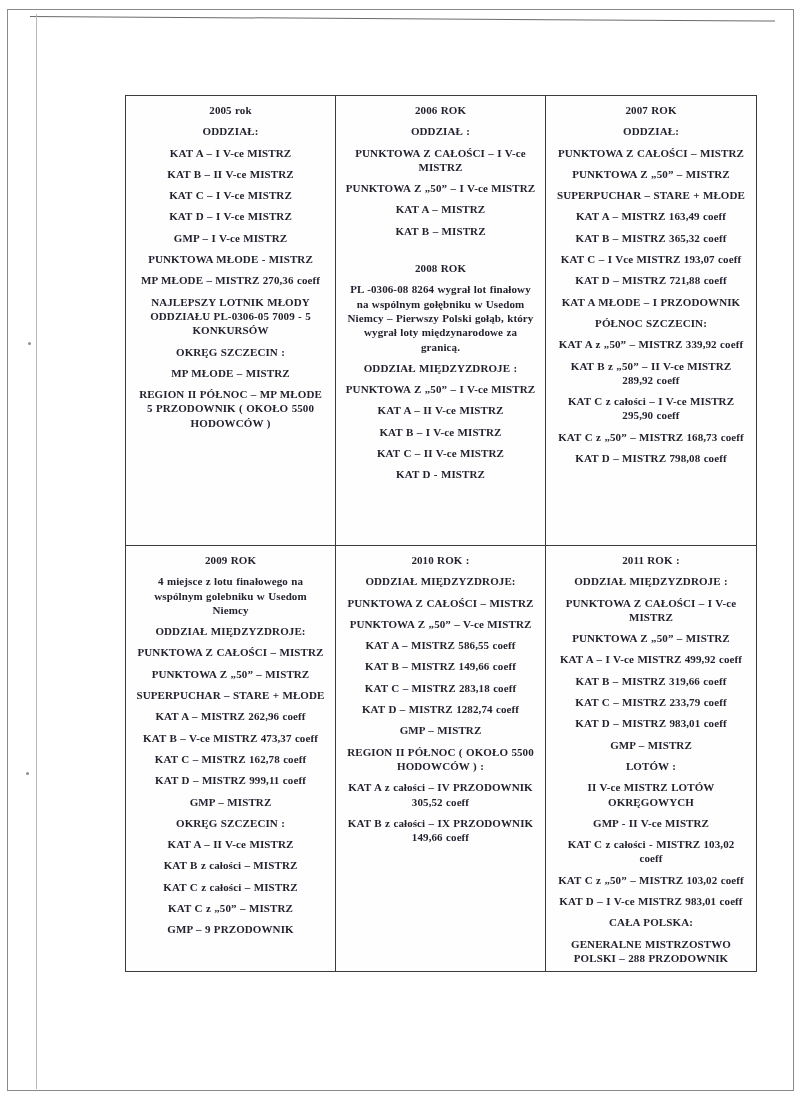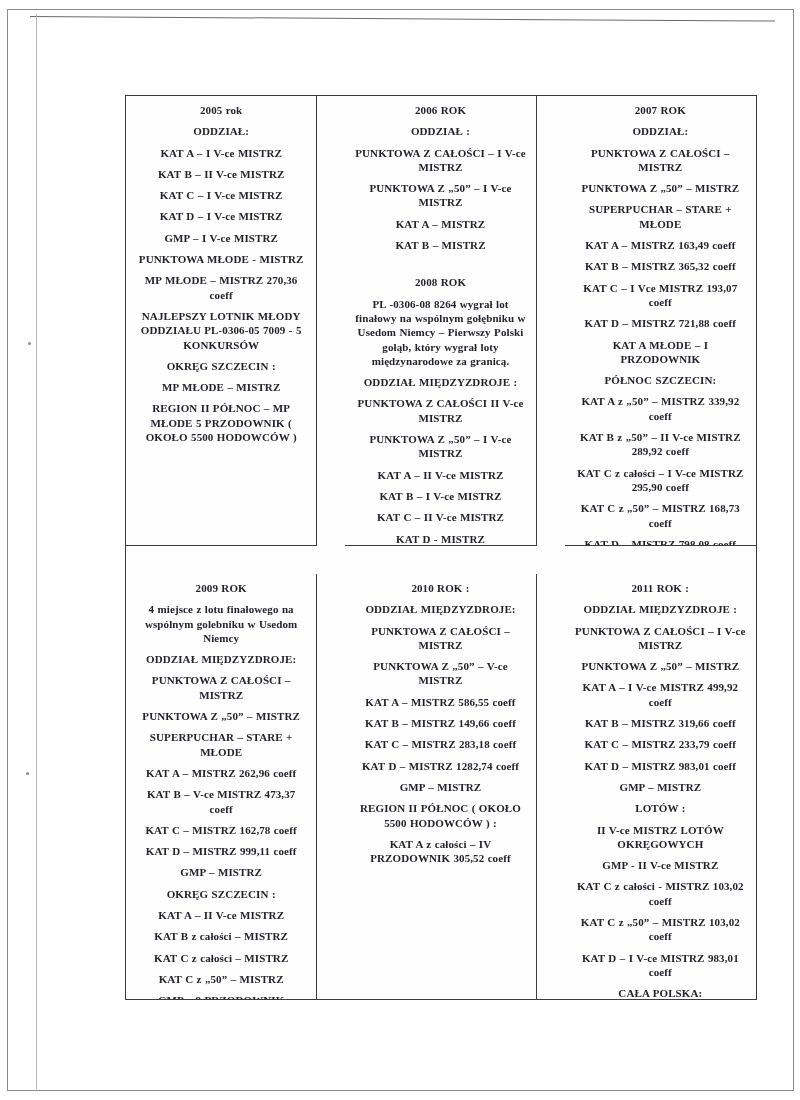--- a/index.html
+++ b/index.html
@@ -28,21 +28,20 @@
   .speck.s1{left:28px;top:342px;}
   .speck.s2{left:26px;top:772px;}
 
   .ach-table{
     position:absolute;left:125px;top:95px;width:630px;
     display:grid;
     grid-template-columns:1fr 1fr 1fr;
     grid-template-rows:450px 425px;
     border:1px solid #3c3c3c;
     background:#fefefe;
-    gap:28px;
   }
   .cell{
     border-right:1px solid #3c3c3c;
     border-bottom:1px solid #3c3c3c;
     padding:7px 9px 6px 9px;
     text-align:center;
     overflow:hidden;
     box-sizing:border-box;
   }
   .cell:nth-child(3n){border-right:none;}
@@ -88,21 +87,20 @@
       <p class="entry">2006 ROK</p>
       <p class="entry">ODDZIAŁ :</p>
       <p class="entry">PUNKTOWA Z CAŁOŚCI – I V-ce MISTRZ</p>
       <p class="entry">PUNKTOWA Z „50” – I V-ce MISTRZ</p>
       <p class="entry">KAT A – MISTRZ</p>
       <p class="entry">KAT B – MISTRZ</p>
       <div class="spacer"></div>
       <p class="entry">2008 ROK</p>
       <p class="entry">PL -0306-08 8264 wygrał lot finałowy na wspólnym gołębniku w Usedom Niemcy – Pierwszy Polski gołąb, który wygrał loty międzynarodowe za granicą.</p>
       <p class="entry">ODDZIAŁ MIĘDZYZDROJE :</p>
-      <p class="entry">PUNKTOWA Z CAŁOŚCI II V-ce MISTRZ</p>
       <p class="entry">PUNKTOWA Z „50” – I V-ce MISTRZ</p>
       <p class="entry">KAT A – II V-ce MISTRZ</p>
       <p class="entry">KAT B – I V-ce MISTRZ</p>
       <p class="entry">KAT C – II V-ce MISTRZ</p>
       <p class="entry">KAT D - MISTRZ</p>
     </div>
   <div class="cell">
       <p class="entry">2007 ROK</p>
       <p class="entry">ODDZIAŁ:</p>
       <p class="entry">PUNKTOWA Z CAŁOŚCI – MISTRZ</p>
@@ -144,20 +142,21 @@
       <p class="entry">ODDZIAŁ MIĘDZYZDROJE:</p>
       <p class="entry">PUNKTOWA Z CAŁOŚCI – MISTRZ</p>
       <p class="entry">PUNKTOWA Z „50” – V-ce MISTRZ</p>
       <p class="entry">KAT A – MISTRZ 586,55 coeff</p>
       <p class="entry">KAT B – MISTRZ 149,66 coeff</p>
       <p class="entry">KAT C – MISTRZ 283,18 coeff</p>
       <p class="entry">KAT D – MISTRZ 1282,74 coeff</p>
       <p class="entry">GMP – MISTRZ</p>
       <p class="entry">REGION II PÓŁNOC ( OKOŁO 5500 HODOWCÓW ) :</p>
       <p class="entry">KAT A z całości – IV PRZODOWNIK 305,52 coeff</p>
+      <p class="entry">KAT B z całości – IX PRZODOWNIK 149,66 coeff</p>
     </div>
   <div class="cell">
       <p class="entry">2011 ROK :</p>
       <p class="entry">ODDZIAŁ MIĘDZYZDROJE :</p>
       <p class="entry">PUNKTOWA Z CAŁOŚCI – I V-ce MISTRZ</p>
       <p class="entry">PUNKTOWA Z „50” – MISTRZ</p>
       <p class="entry">KAT A – I V-ce MISTRZ 499,92 coeff</p>
       <p class="entry">KAT B – MISTRZ 319,66 coeff</p>
       <p class="entry">KAT C – MISTRZ 233,79 coeff</p>
       <p class="entry">KAT D – MISTRZ 983,01 coeff</p>

